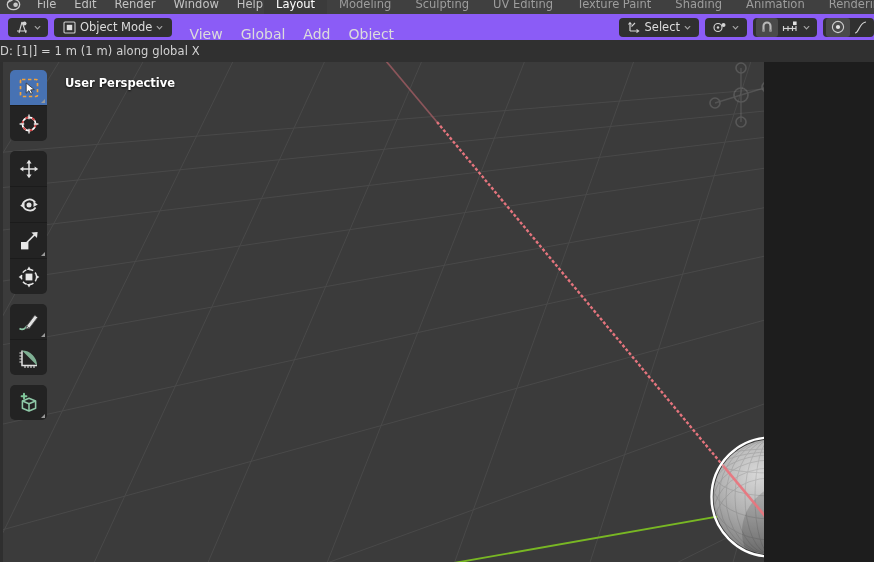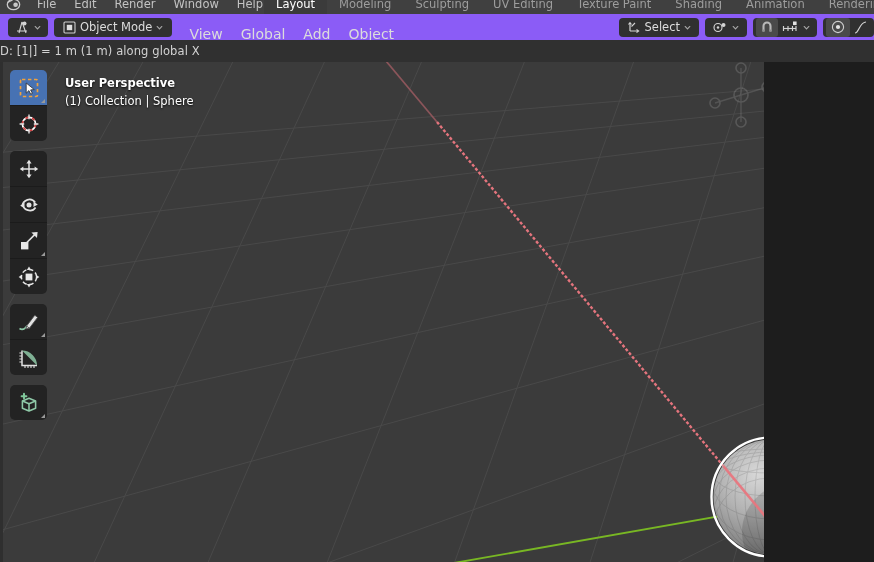--- a/index.html
+++ b/index.html
@@ -360,21 +360,20 @@
       <circle cx="39" cy="12" r="5"></circle>
       <circle cx="39" cy="66" r="5"></circle>
       <circle cx="13" cy="47" r="5"></circle>
       <circle cx="65" cy="31" r="5"></circle>
       <circle cx="39" cy="39" r="7"></circle>
     </g>
   </svg>
 
   <div id="vptext">
     <div class="l1">User Perspective</div>
-    <div class="l2">(1) Collection | Sphere</div>
   </div>
 
   <div id="toolbar">
 
     <div class="grp">
       <div class="tbtn active">
         <svg width="22" height="22" viewBox="0 0 22 22">
           <rect x="2.5" y="2.5" width="17" height="17" rx="1.5" fill="none" stroke="#f0a23c" stroke-width="1.7" stroke-dasharray="3.4 2.6"></rect>
           <path d="M8.2 6.0 L8.2 16.2 L10.9 13.6 L12.7 17.2 L14.4 16.3 L12.6 12.9 L16.3 12.6 Z" fill="#ffffff" stroke="#2a2a2a" stroke-width="0.8"></path>
         </svg>

